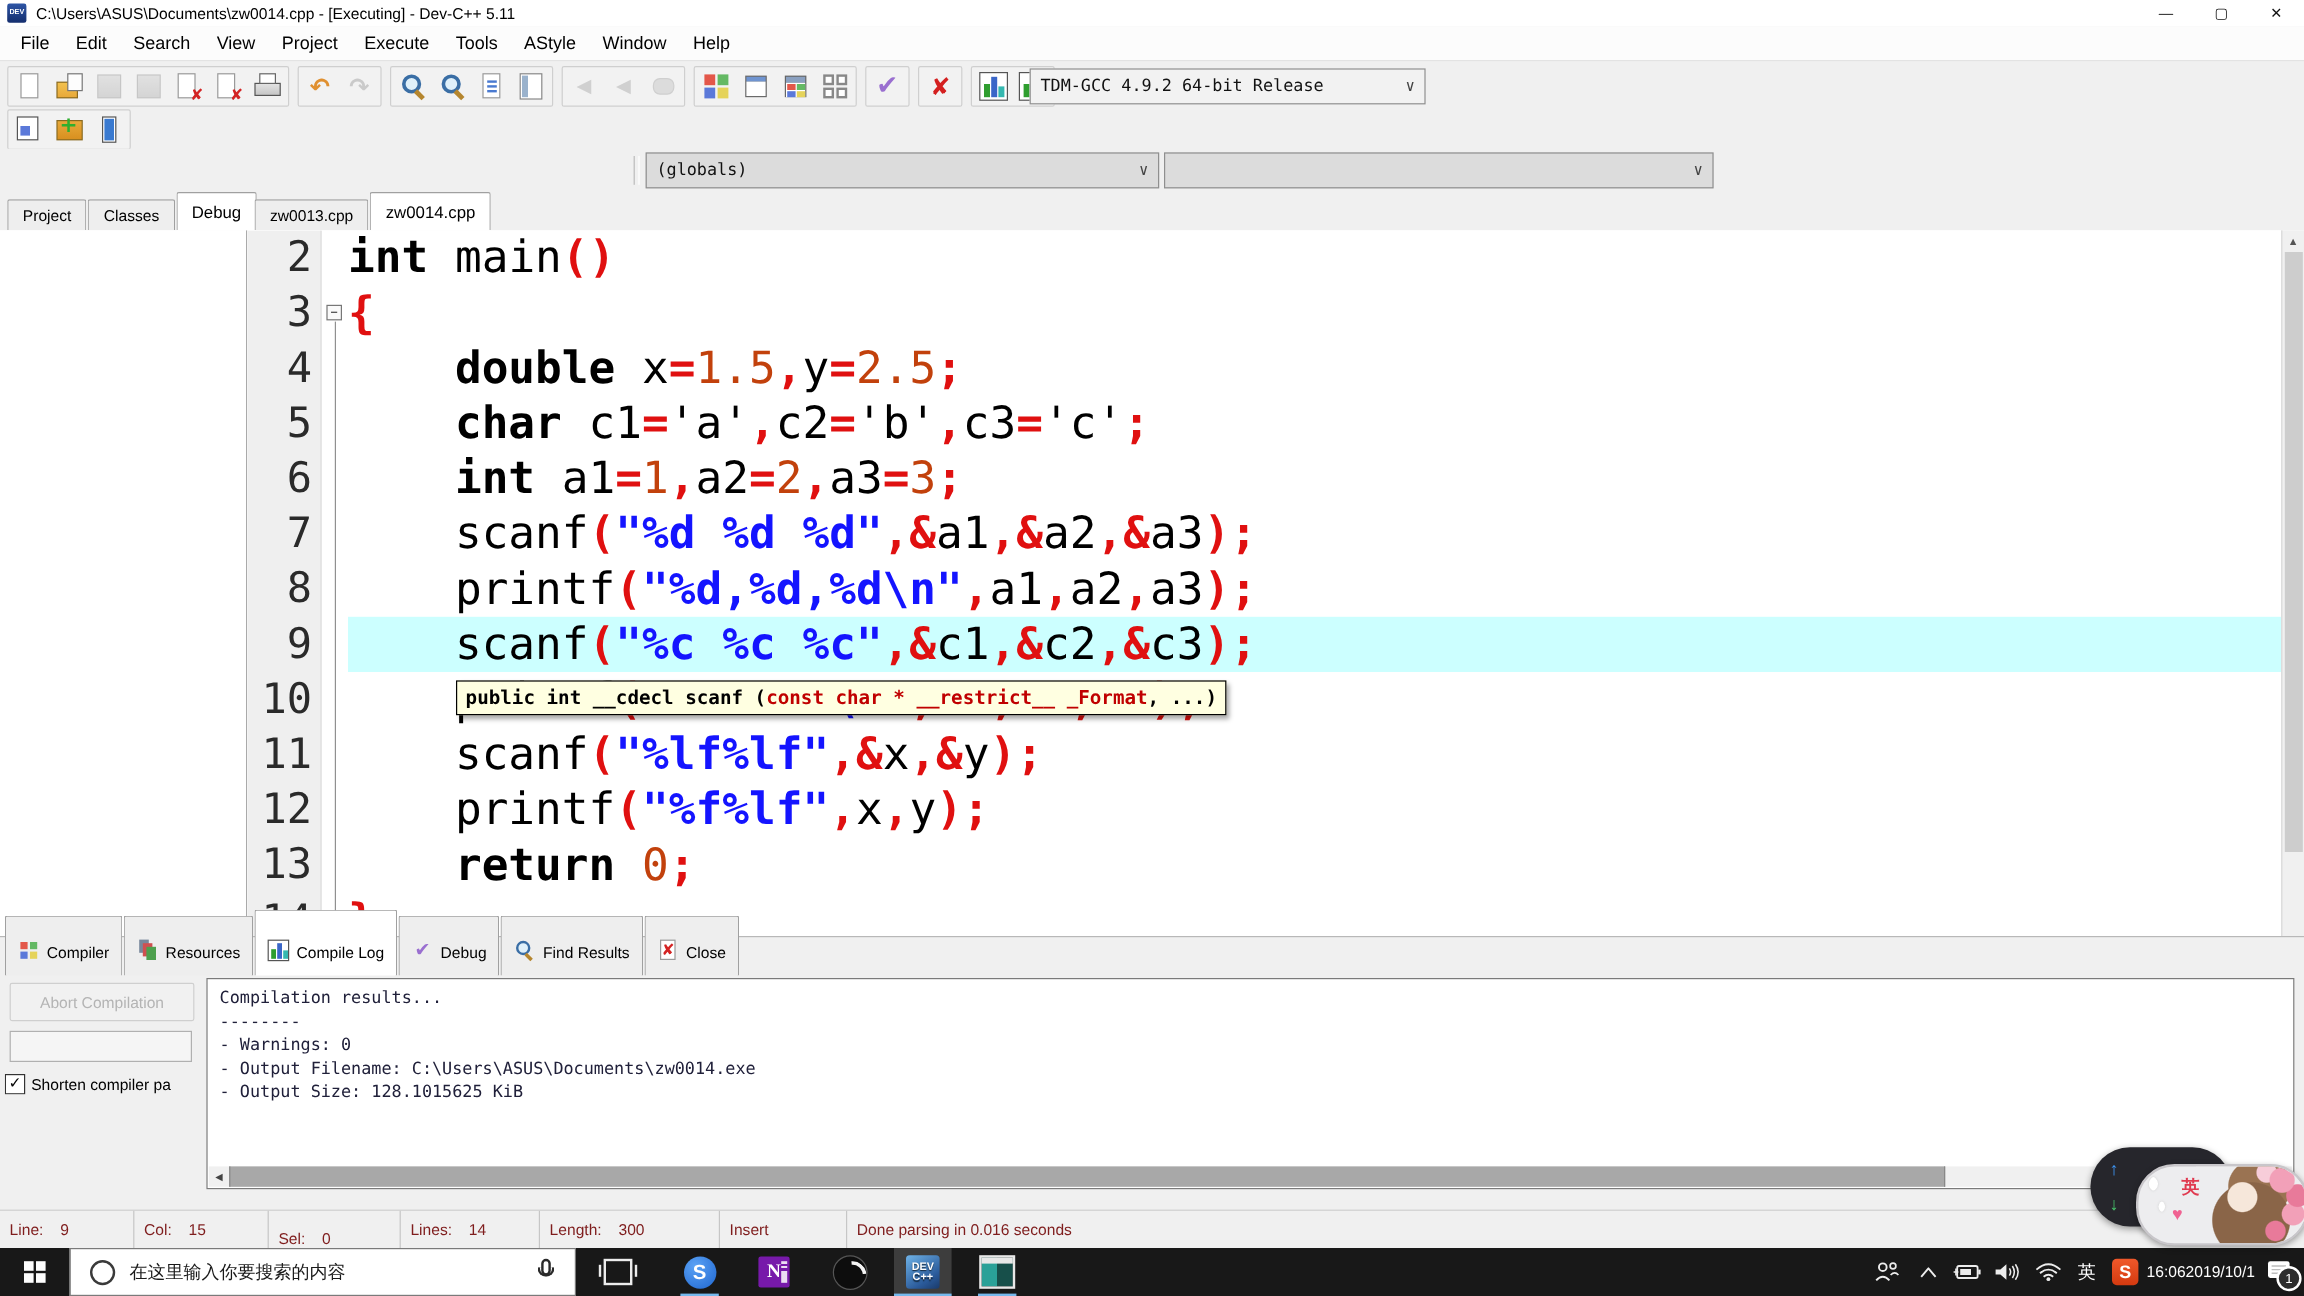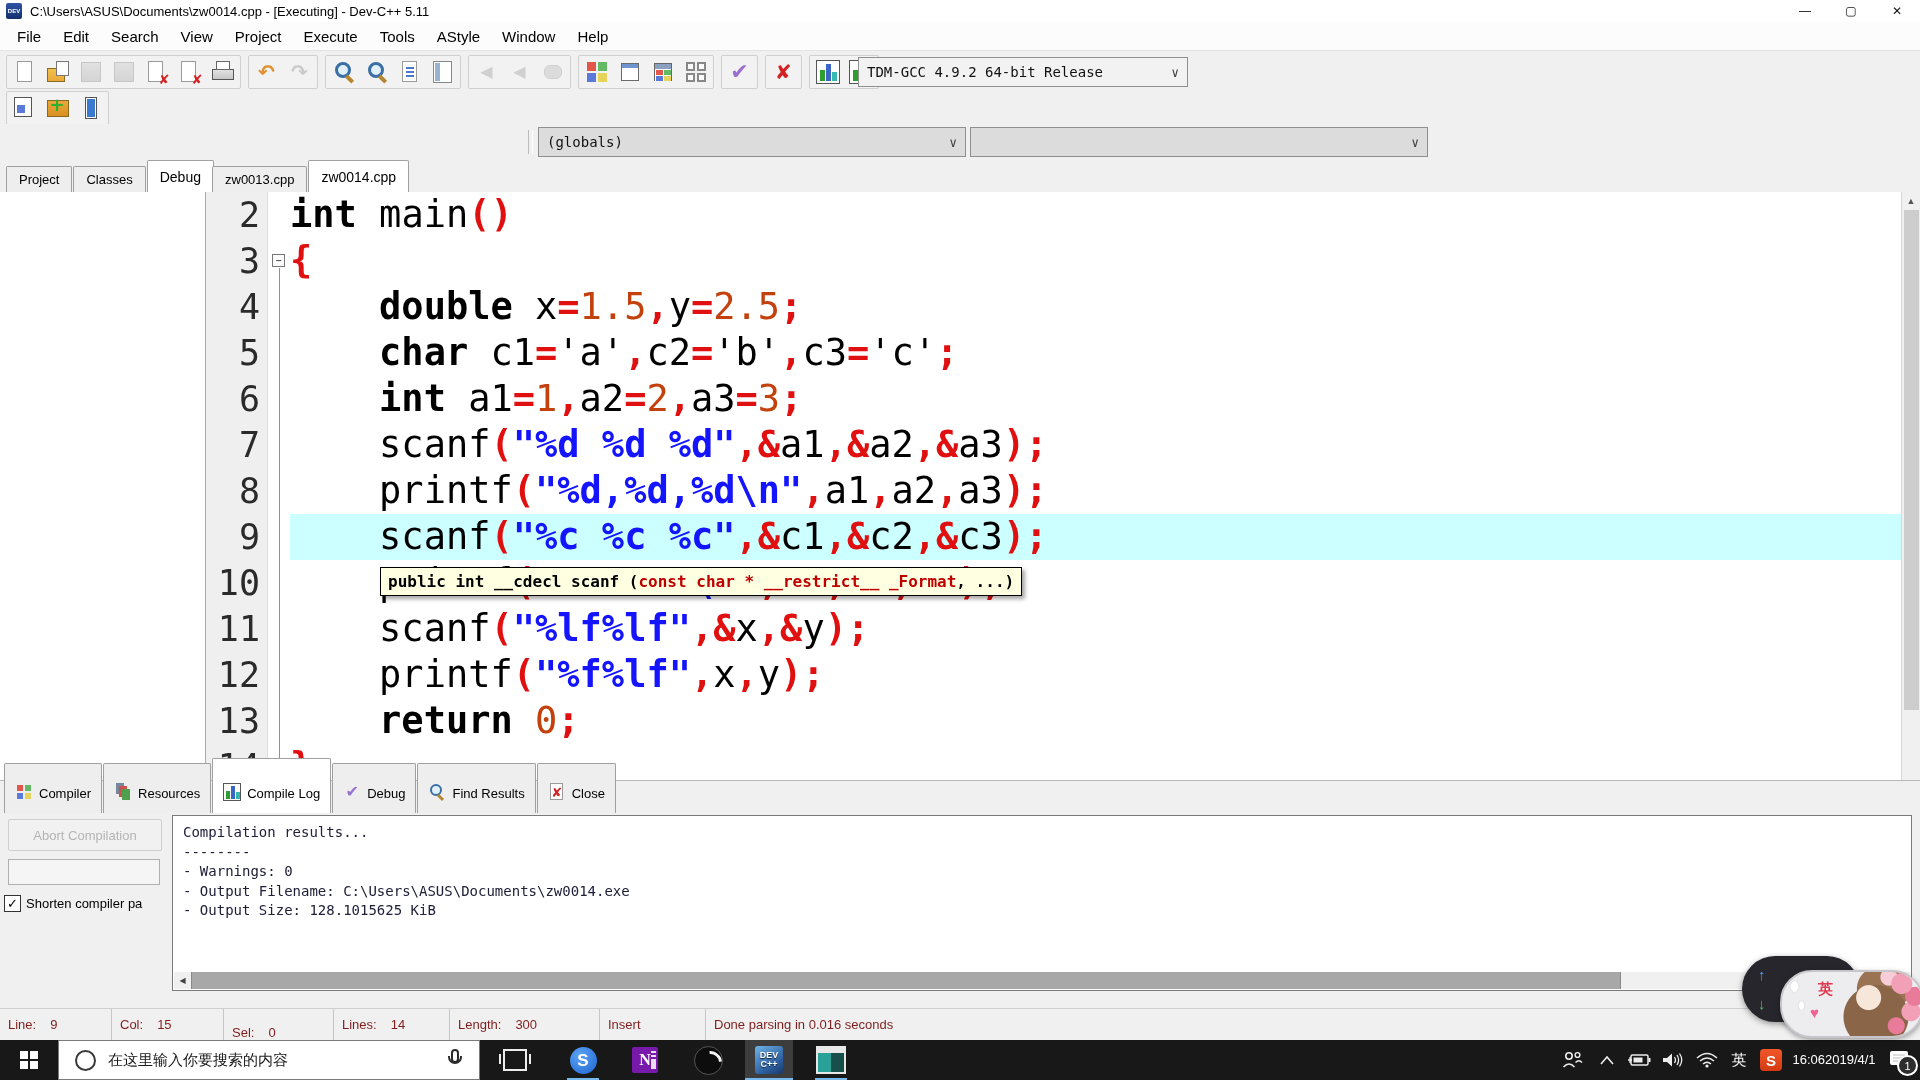--- a/index.html
+++ b/index.html
@@ -606,21 +606,21 @@
             <path d="M1 6 q10 -9 20 0 M4 9 q7 -6 14 0 M7 12 q4 -3.5 8 0" fill="none" stroke="#ececec" stroke-width="1.5"></path>
             <circle cx="11" cy="14" r="1.6" fill="#ececec"></circle>
           </svg>
       </div>
       <div class="trayitem ime">英</div>
       <div class="trayitem">
         <div class="tray-s">S</div>
       </div>
       <div class="trayitem clock">
         <div>16:06</div>
-        <div>2019/4/1</div>
+        <div>2019/10/1</div>
       </div>
       <div class="trayitem notif">
         <svg width="22" height="20" viewBox="0 0 22 20">
             <rect x="1" y="1" width="18" height="14" rx="2" fill="#fff"></rect>
             <path d="M4 5 h12 M4 8 h12 M4 11 h7" stroke="#bdbdbd" stroke-width="1.2"></path>
           </svg>
         <div class="badge">1</div>
       </div>
     </div>
   </div>

